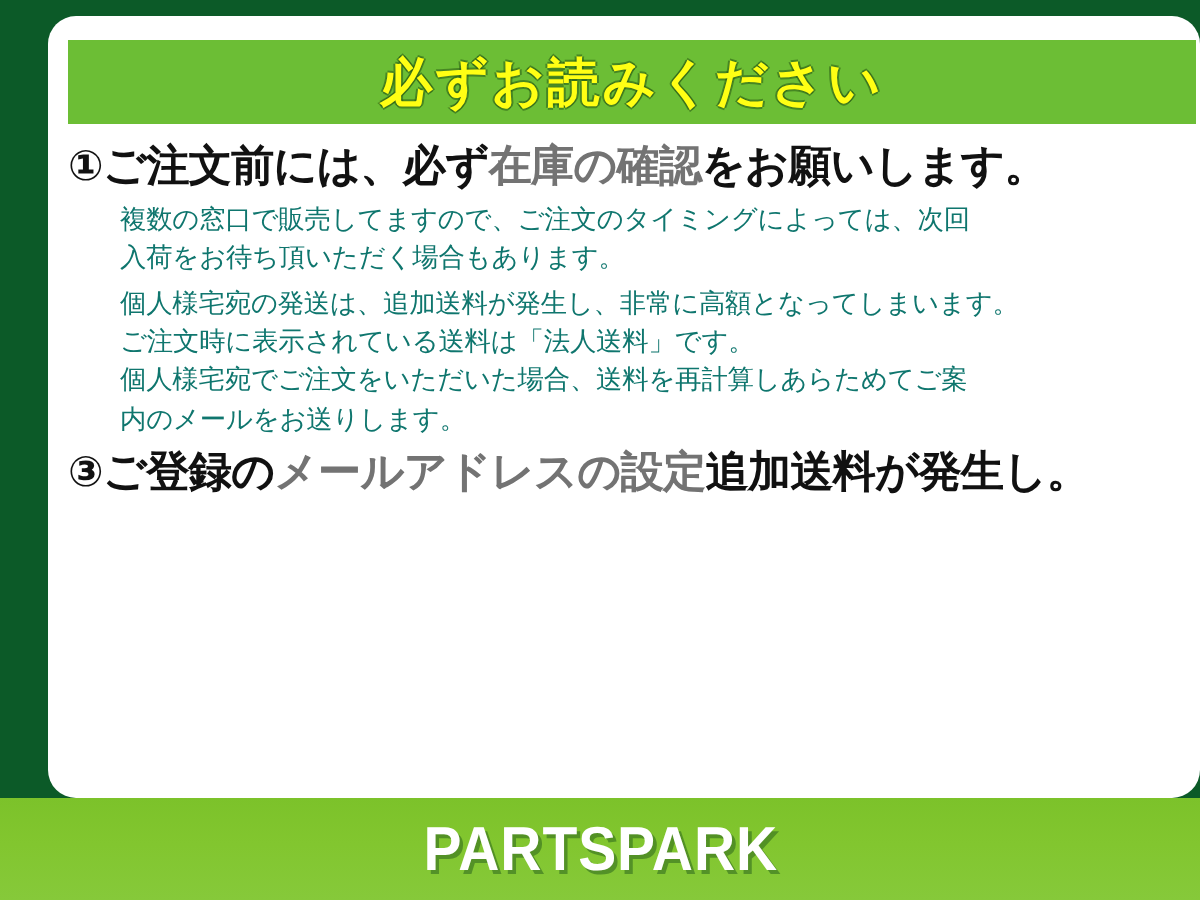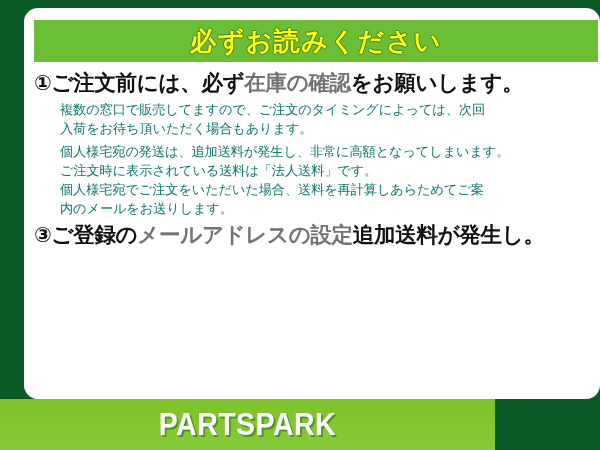--- a/index.html
+++ b/index.html
@@ -104,21 +104,21 @@
 
   .sec2 .headline { letter-spacing: -0.6px; }
   .sec2 .indent-2 { display: block; margin-left: 20px; }
   .sec2 .subtext { margin-top: 3px; }
 
   
   .footer {
     position: absolute;
     left: 0;
     top: 399px;
-    width: 495px;
+    width: 600px;
     height: 51px;
     background: linear-gradient(180deg, #7cc22a 0%, #82c62f 45%, #86c93a 100%);
     display: flex;
     align-items: center;
     justify-content: center;
   }
   .brand {
     color: #ffffff;
     font-size: 31px;
     font-weight: bold;

